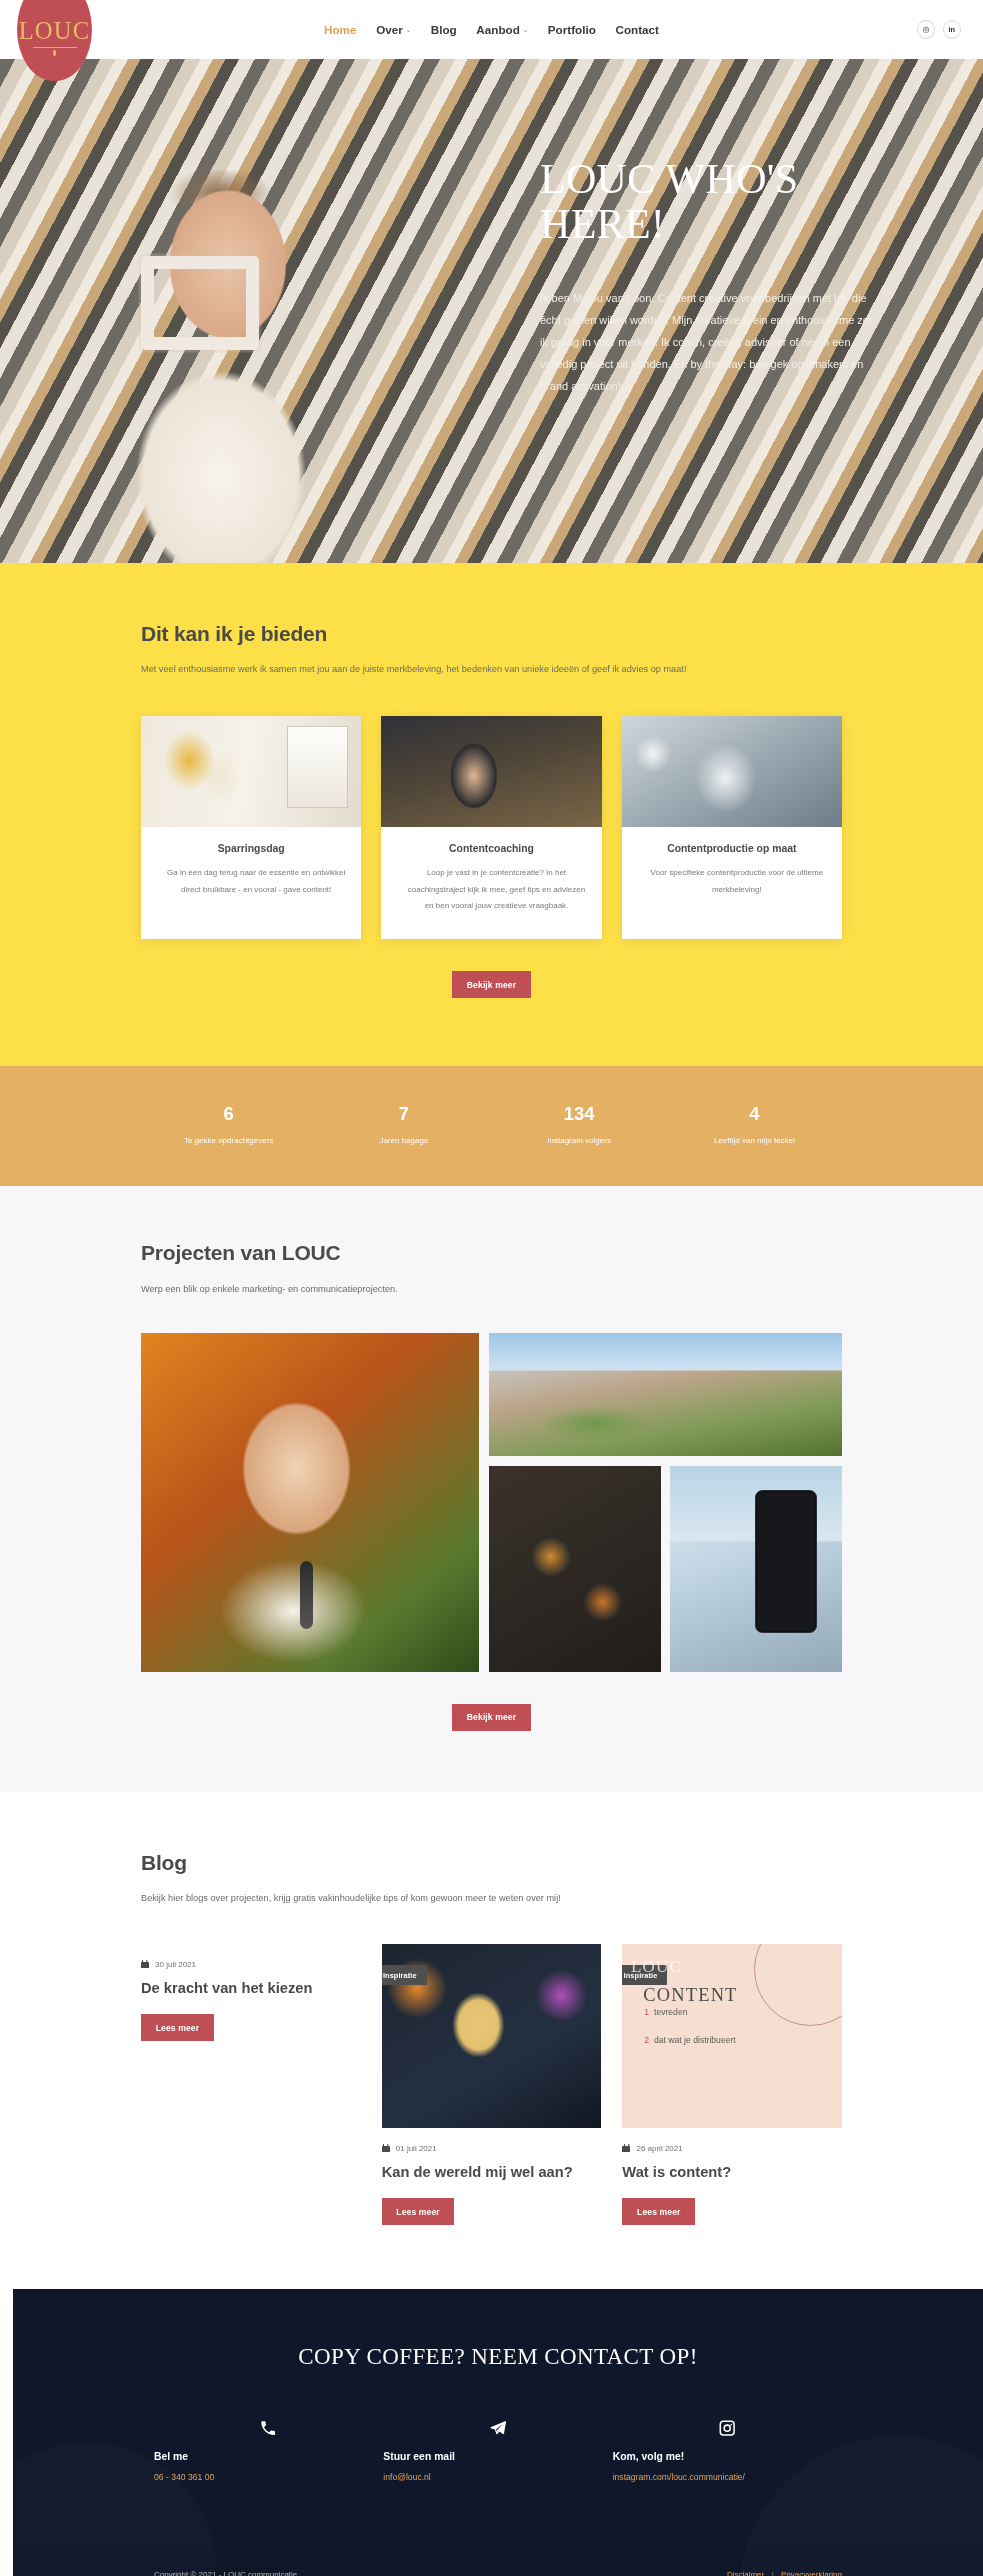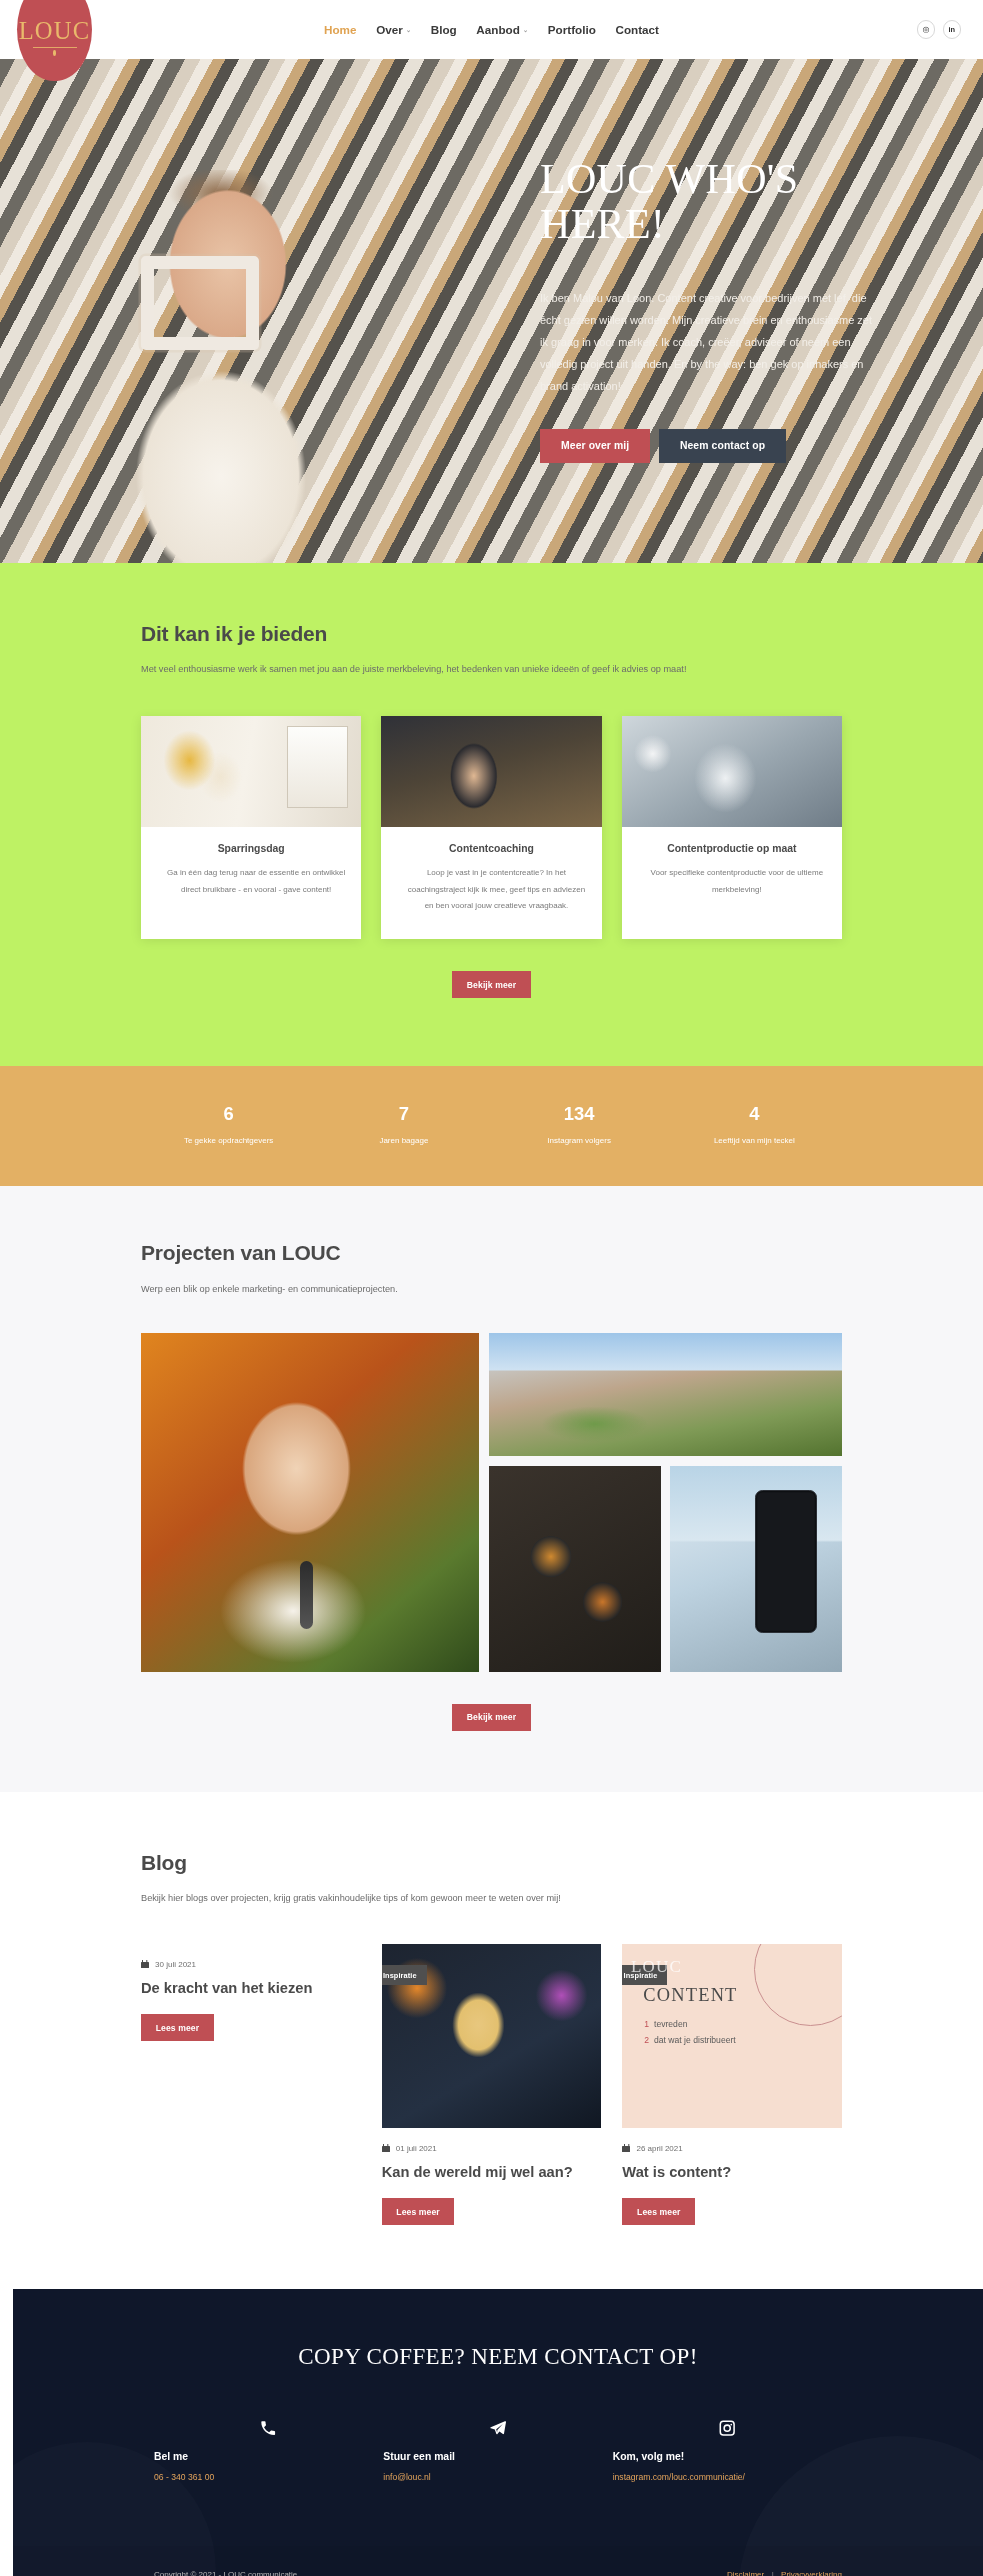--- a/index.html
+++ b/index.html
@@ -95,21 +95,21 @@
   .btn-red  { background:#bf4f54; }
   .btn-dark { background:#394350; }
 
   
   .section { padding:0 141px; }
   .sec-title {
     font-size:21px; font-weight:700; color:#4a4a4a; letter-spacing:-0.2px;
   }
   .sec-sub { margin-top:18.4px; font-size:9.2px; color:#6b6b6b; }
 
-  .services { background:#bef264; padding-top:59px; padding-bottom:68px; }
+  .services { background:#fde047; padding-top:59px; padding-bottom:68px; }
 
   .cards { margin-top:42px; display:flex; gap:20px; }
   .card {
     flex:1; background:#fff; box-shadow:0 1.8px 11px rgba(0,0,0,.10);
   }
   .card-img { height:111px; position:relative; overflow:hidden; }
   .ci-1 {
     background:
       radial-gradient(ellipse 37px 43px at 22% 40%, #e7b842 0%, rgba(231,184,66,0) 70%),
       radial-gradient(ellipse 31px 37px at 36% 55%, #f0e6d2 0%, rgba(240,230,210,0) 70%),
@@ -221,21 +221,21 @@
     position:absolute; left:8.6px; top:12.3px; font-family:"Liberation Serif",serif;
     font-size:17px; color:#fff; opacity:.75; letter-spacing:1.2px;
   }
   .bi-3-head {
     position:absolute; left:21px; top:41px; font-family:"Liberation Serif",serif;
     font-size:18.4px; color:#4a4a4a; letter-spacing:1.2px;
   }
   .bi-3-l1, .bi-3-l2 {
     position:absolute; left:22px; font-size:8.6px; color:#5a5a5a;
   }
-  .bi-3-l1 { top:75px; } .bi-3-l2 { top:91px; }
+  .bi-3-l1 { top:63px; } .bi-3-l2 { top:91px; }
   .bi-3-l1 i, .bi-3-l2 i { font-style:normal; color:#bf4f54; margin-right:4.9px; }
 
   .badge {
     position:absolute; left:-8.6px; top:21px; background:#4f4f4f; color:#fff;
     font-size:7.4px; font-weight:700; padding:5.5px 9.8px; letter-spacing:0.1px;
   }
   .bmeta { margin-top:16px; display:flex; align-items:flex-start; gap:6.1px; font-size:8px; color:#6f6f6f; }
   .cal-icon { width:8px; height:8px; position:relative; display:inline-block; }
   .cal-icon::before{
     content:""; position:absolute; inset:1.2px 0 0 0; background:#4a4a4a; border-radius:0.6px;
@@ -321,24 +321,20 @@
         <b>in</b>
       </div>
     </div>
   </div>
 
   <div class="hero">
     <div class="hero-photo"></div>
     <div class="hero-inner">
       <div class="hero-title">LOUC WHO'S HERE!</div>
       <div class="hero-copy">Ik ben Malou van Loon. Content creative voor bedrijven met lef, die écht gezien willen worden. Mijn creatieve brein en enthousiasme zet ik graag in voor merken. Ik coach, creëer, adviseer of neem een volledig project uit handen. En by the way: ben gek op inhakers en brand activation!</div>
-      <div class="hero-btns">
-        <button class="btn btn-red">Meer over mij</button>
-        <button class="btn btn-dark">Neem contact op</button>
-      </div>
     </div>
   </div>
 
   <div class="section services">
     <div class="sec-title">Dit kan ik je bieden</div>
     <div class="sec-sub">Met veel enthousiasme werk ik samen met jou aan de juiste merkbeleving, het bedenken van unieke ideeën of geef ik advies op maat!</div>
 
     <div class="cards">
       <div class="card">
         <div class="card-img ci-1"></div>

